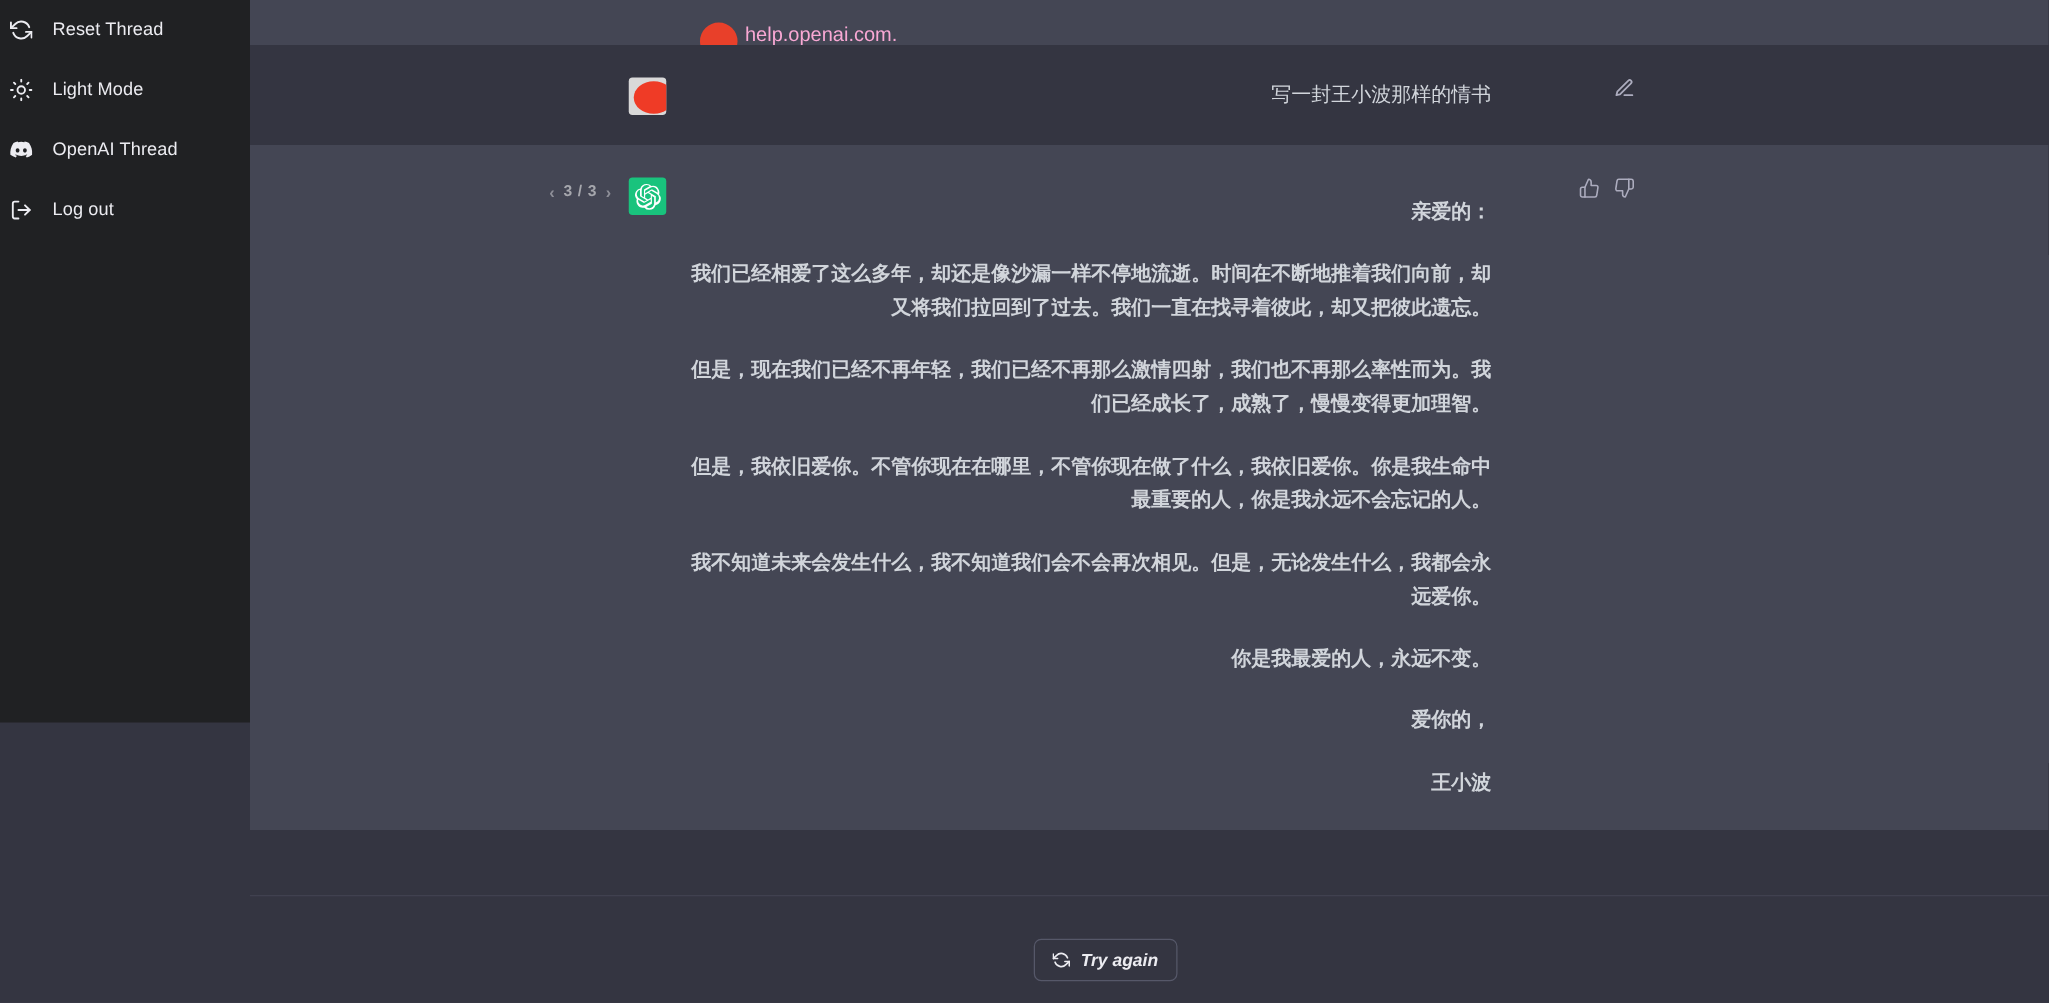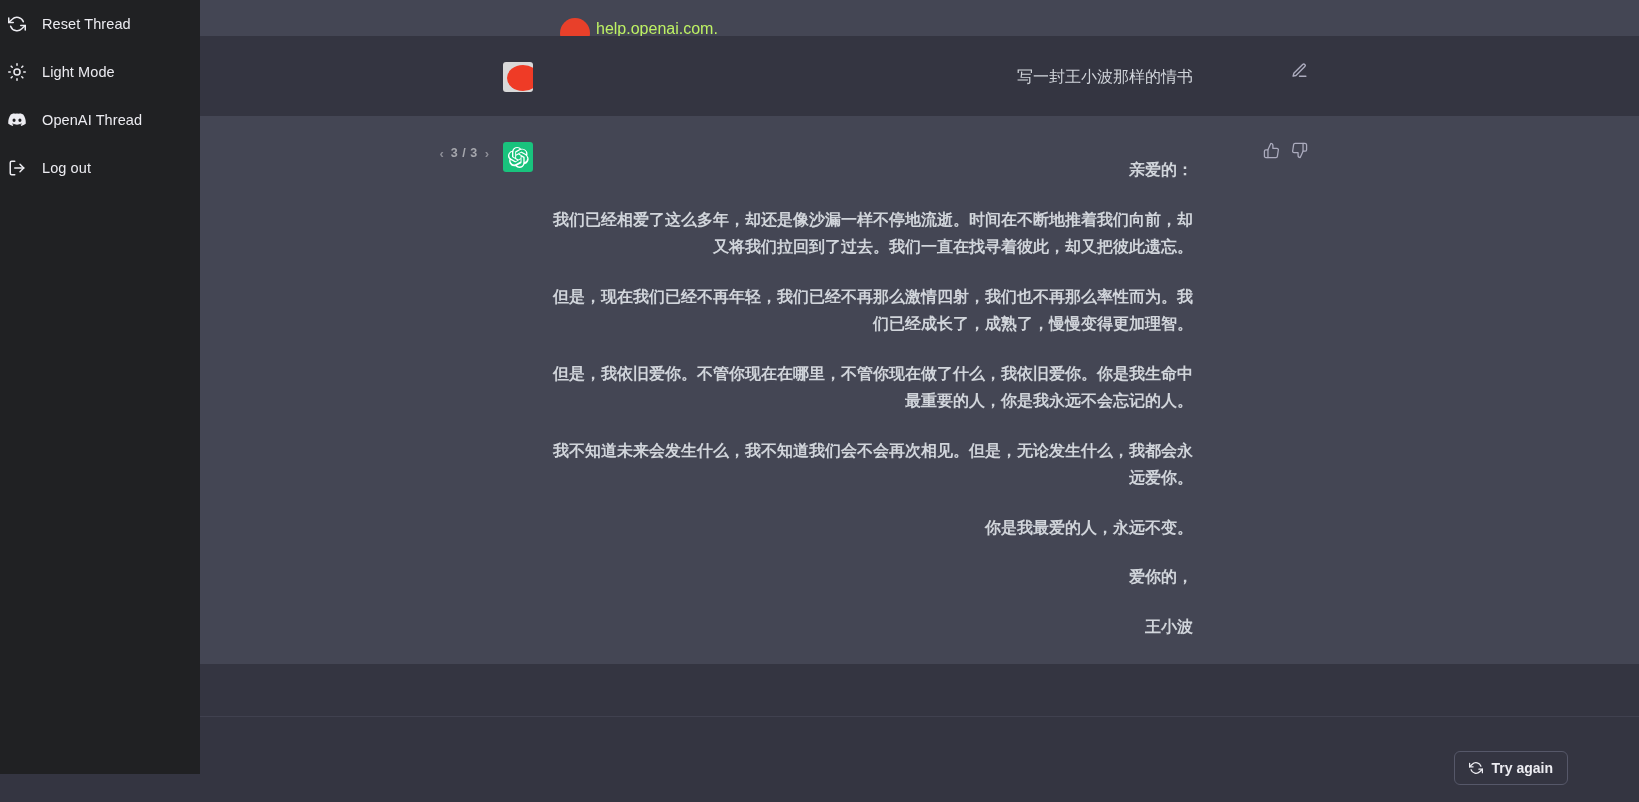--- a/index.html
+++ b/index.html
@@ -15,21 +15,21 @@
   #app {
     position: relative;
     width: 1639px;
     height: 802px;
     display: flex;
   }
 
   
   #sidebar {
     width: 200px;
-    height: 774px;
+    height: 578px;
     background: #202123;
     flex: 0 0 200px;
     padding-top: 0px;
     position: relative;
   }
 
   .nav-item {
     display: flex;
     align-items: center;
     height: 48px;
@@ -79,21 +79,21 @@
     top: 18px;
     width: 30px;
     height: 30px;
     border-radius: 50%;
     background: #e8402a;
   }
   .error-text {
     position: absolute;
     left: 396px;
     top: 20px;
-    color: #bef264;
+    color: #f9a8d4;
     font-size: 16px;
     white-space: nowrap;
   }
 
   
   .msg-row {
     display: flex;
     width: 100%;
     position: relative;
   }
@@ -196,22 +196,23 @@
     height:1px;
     background:#40414f;
   }
 
   .try-again-wrap {
     position: absolute;
     left: 0;
     right: 0;
     top: 34px;
     display: flex;
-    justify-content: flex-end;
+    justify-content: center;
     padding-right: 71px;
+    font-style: italic;
   }
   .try-again {
     display: inline-flex;
     align-items: center;
     gap: 9px;
     height: 34px;
     padding: 0 14px;
     border: 1px solid #565869;
     border-radius: 6px;
     background: #343541;

